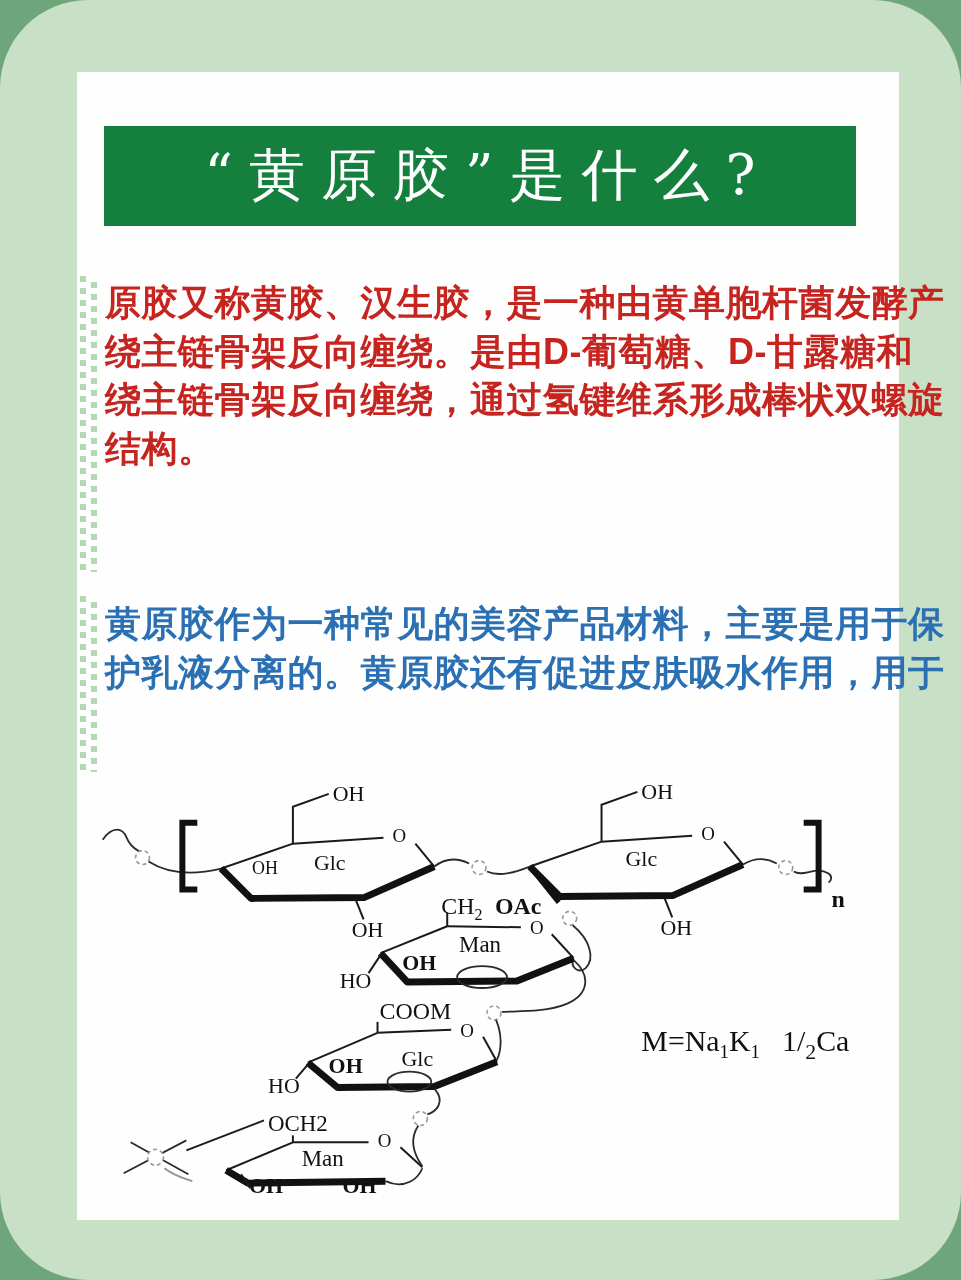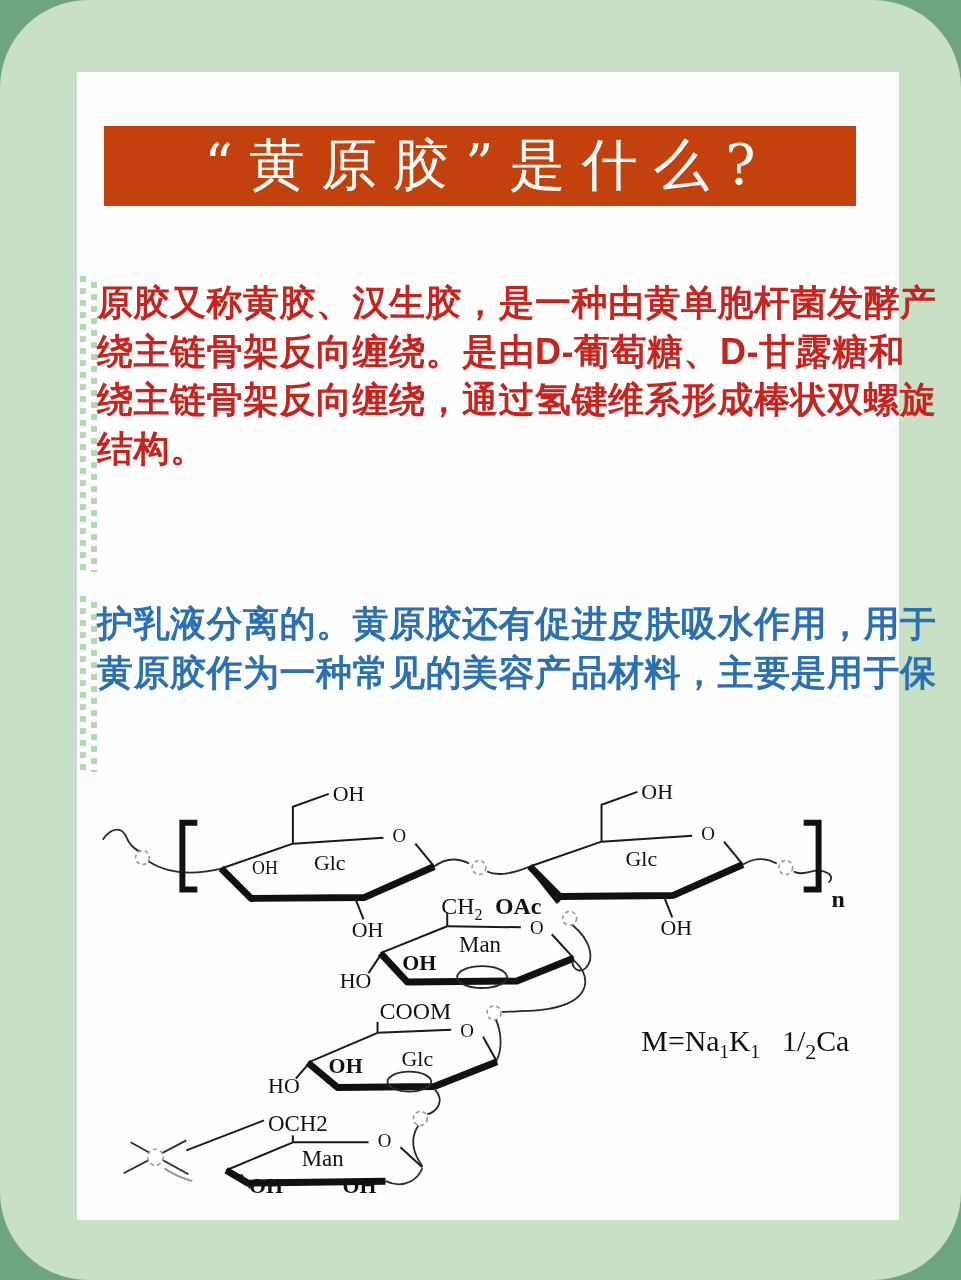--- a/index.html
+++ b/index.html
@@ -10,31 +10,31 @@
   }
   .rounded-bg{
     position:absolute;left:0;top:0;width:961px;height:1280px;
     background:#c8e0c6;border-radius:88px;
   }
   .card{
     position:absolute;left:77px;top:72px;width:822px;height:1148px;
     background:#fefefe;
   }
   .banner{
-    position:absolute;left:27px;top:54px;width:752px;height:80px;
-    background:#c2410c;
+    position:absolute;left:27px;top:54px;width:752px;height:100px;
+    background:#15803d;
     display:flex;align-items:center;justify-content:center;
   }
   .banner .title{
     color:#ffffff;font-size:56px;letter-spacing:16px;
     font-family:"DejaVu Serif", serif;
     font-weight:400;white-space:nowrap;padding-left:16px;
   }
   .para{
-    position:absolute;left:20px;width:775px;
+    position:absolute;left:28px;width:775px;
     font-weight:700;font-size:36px;line-height:48.5px;
     letter-spacing:0.5px;white-space:nowrap;
   }
   .para-red{top:207px;color:#c6241f;}
   .para-blue{top:528px;color:#2a70b2;}
   .dash-strip{position:absolute;width:6px;}
   .dash-col{
     position:absolute;top:0;bottom:0;width:6px;
     background:repeating-linear-gradient(180deg,#b4d8b2 0 6px,transparent 6px 12px);
   }
@@ -73,22 +73,22 @@
     <div>绕主链骨架反向缠绕，通过氢键维系形成棒状双螺旋</div>
     <div>结构。</div>
   </div>
 
   <div class="dash-strip strip2">
     <div class="dash-col"></div>
     <div class="dash-col c2"></div>
   </div>
 
   <div class="para para-blue">
+    <div>黄原胶作为一种常见的美容产品材料，主要是用于保</div>
     <div>护乳液分离的。黄原胶还有促进皮肤吸水作用，用于</div>
-    <div>黄原胶作为一种常见的美容产品材料，主要是用于保</div>
   </div>
 
   <svg class="diagram" viewBox="0 0 800 460" xmlns="http://www.w3.org/2000/svg">
 
     <path class="squig" d="M4,78 C14,64 24,66 28,76 C32,86 38,88 41,90"></path>
     <circle class="linkdot" cx="44" cy="96" r="7"></circle>
     <path class="squig" d="M50,100 C72,114 98,113 123,107"></path>
     <path class="bracket" d="M99,61 L84,61 L84,128 L99,128"></path>
 
     <g>

